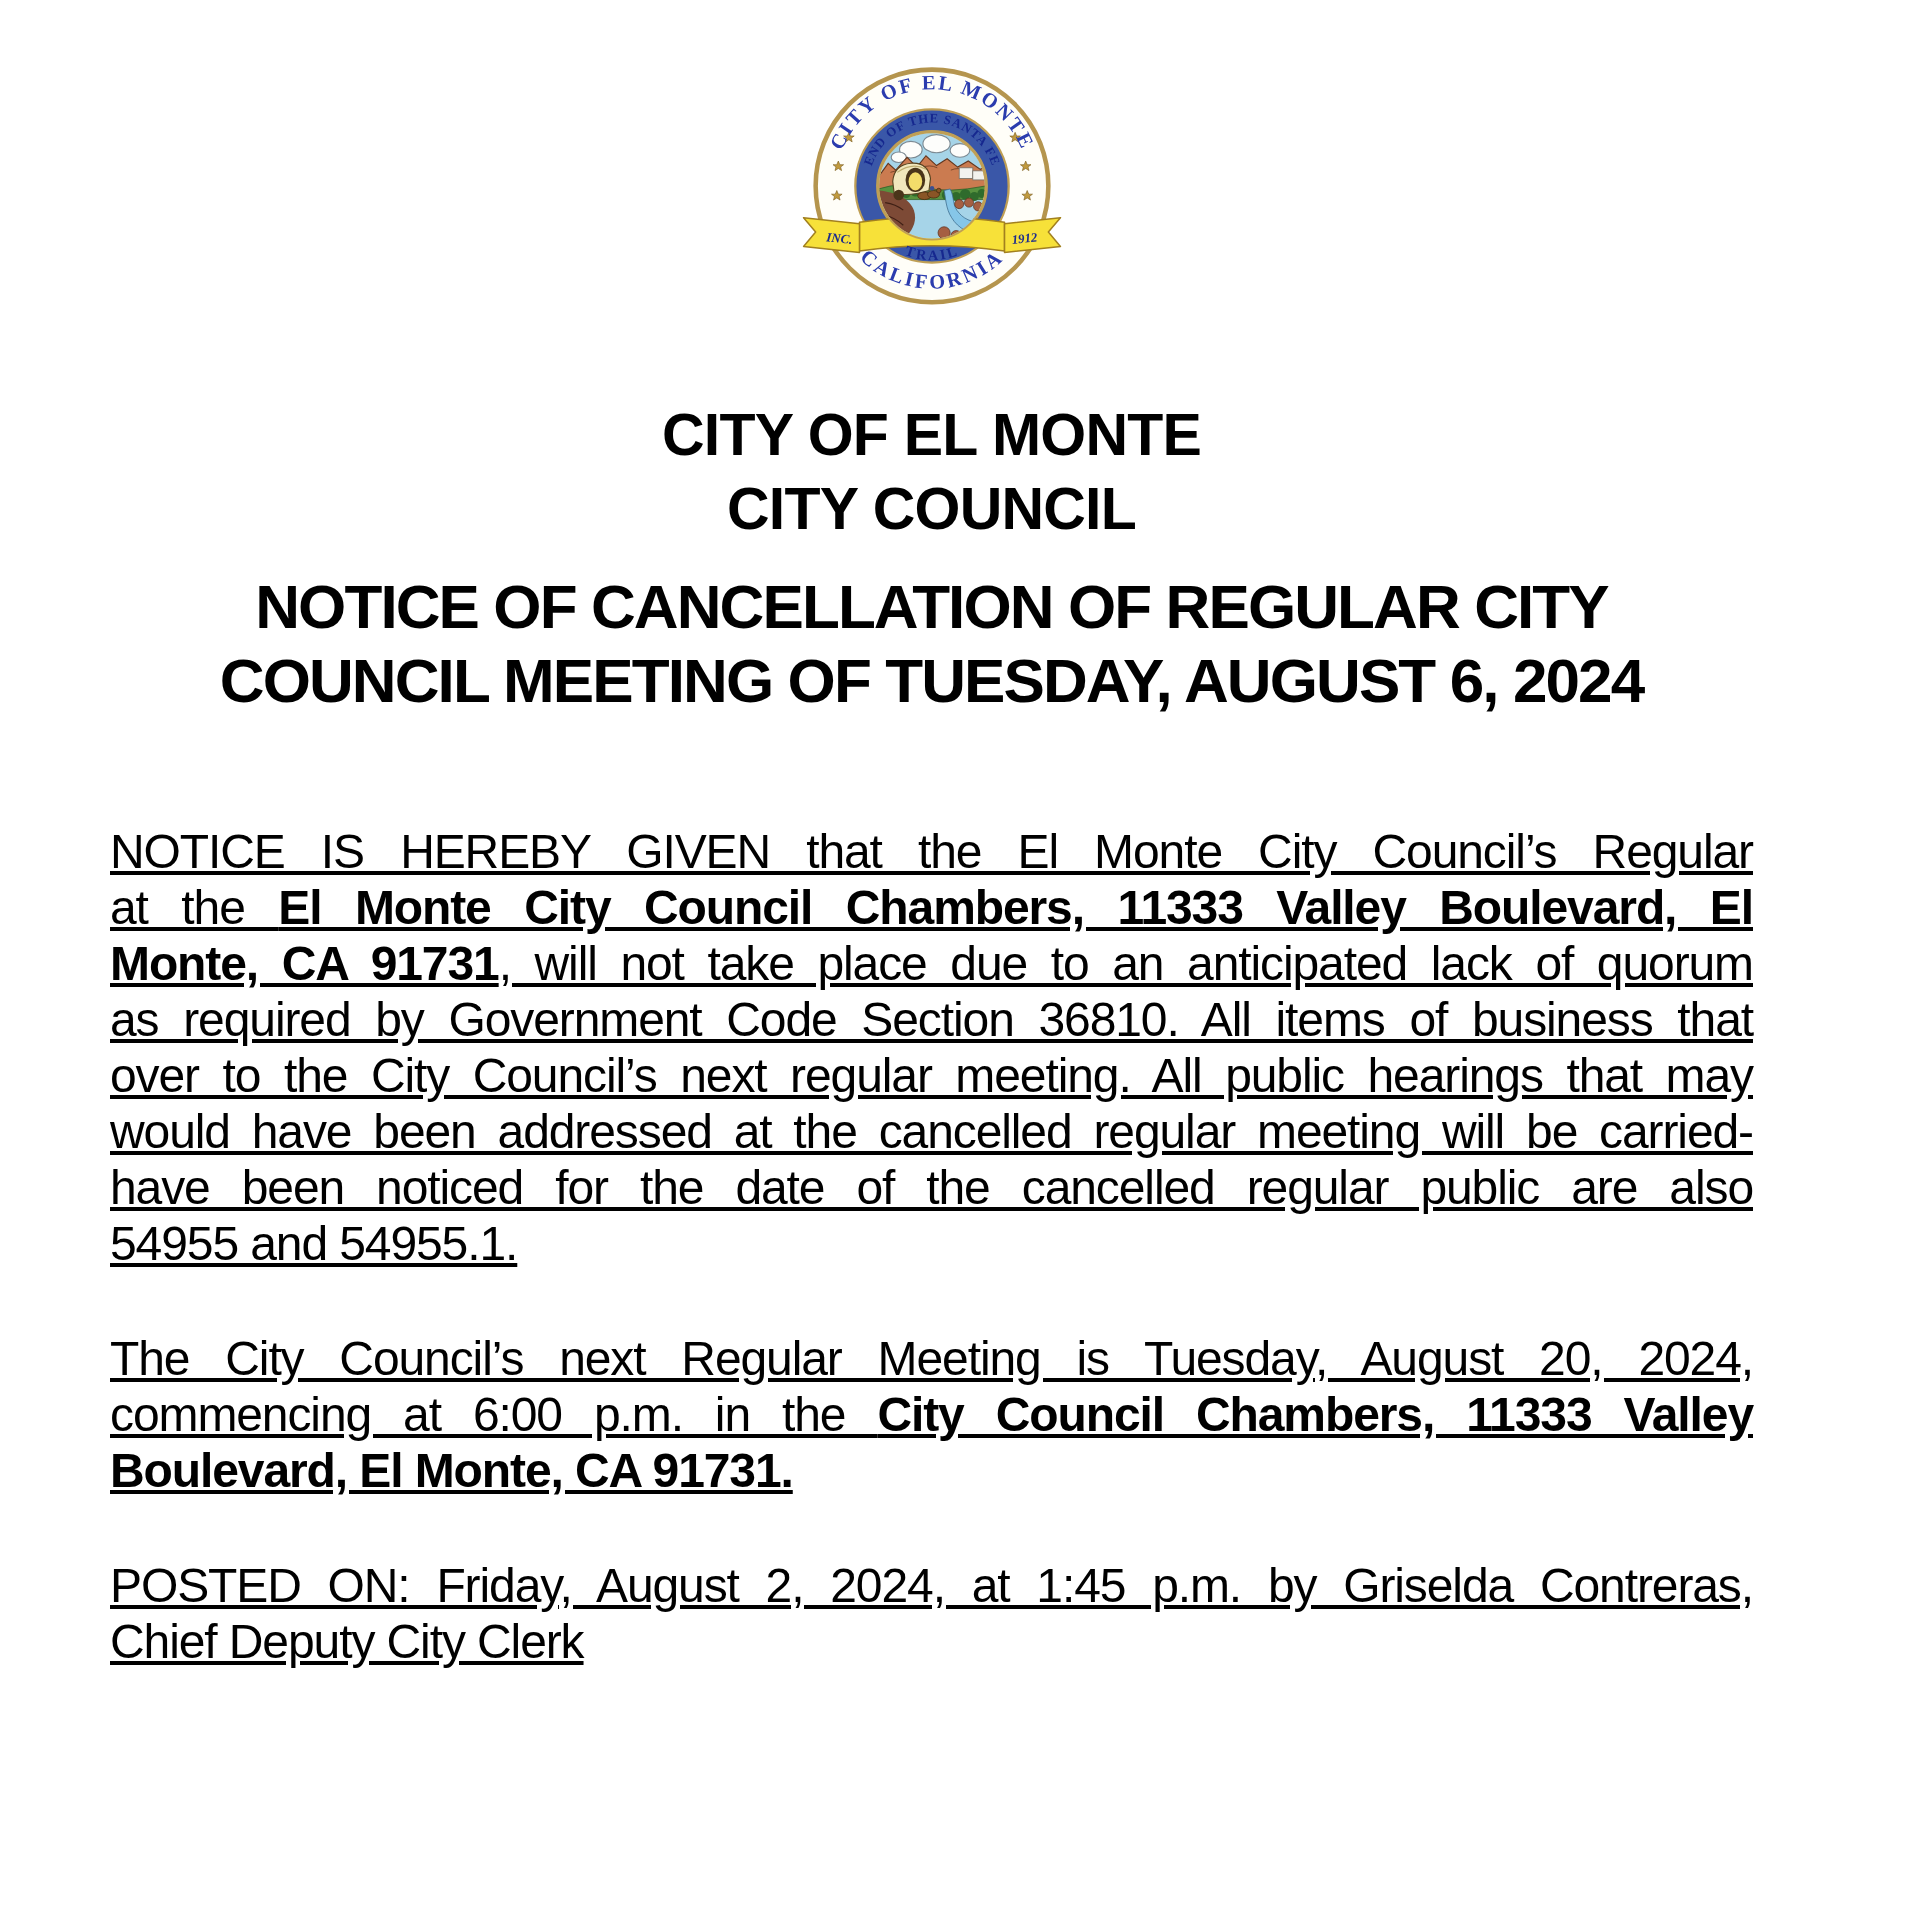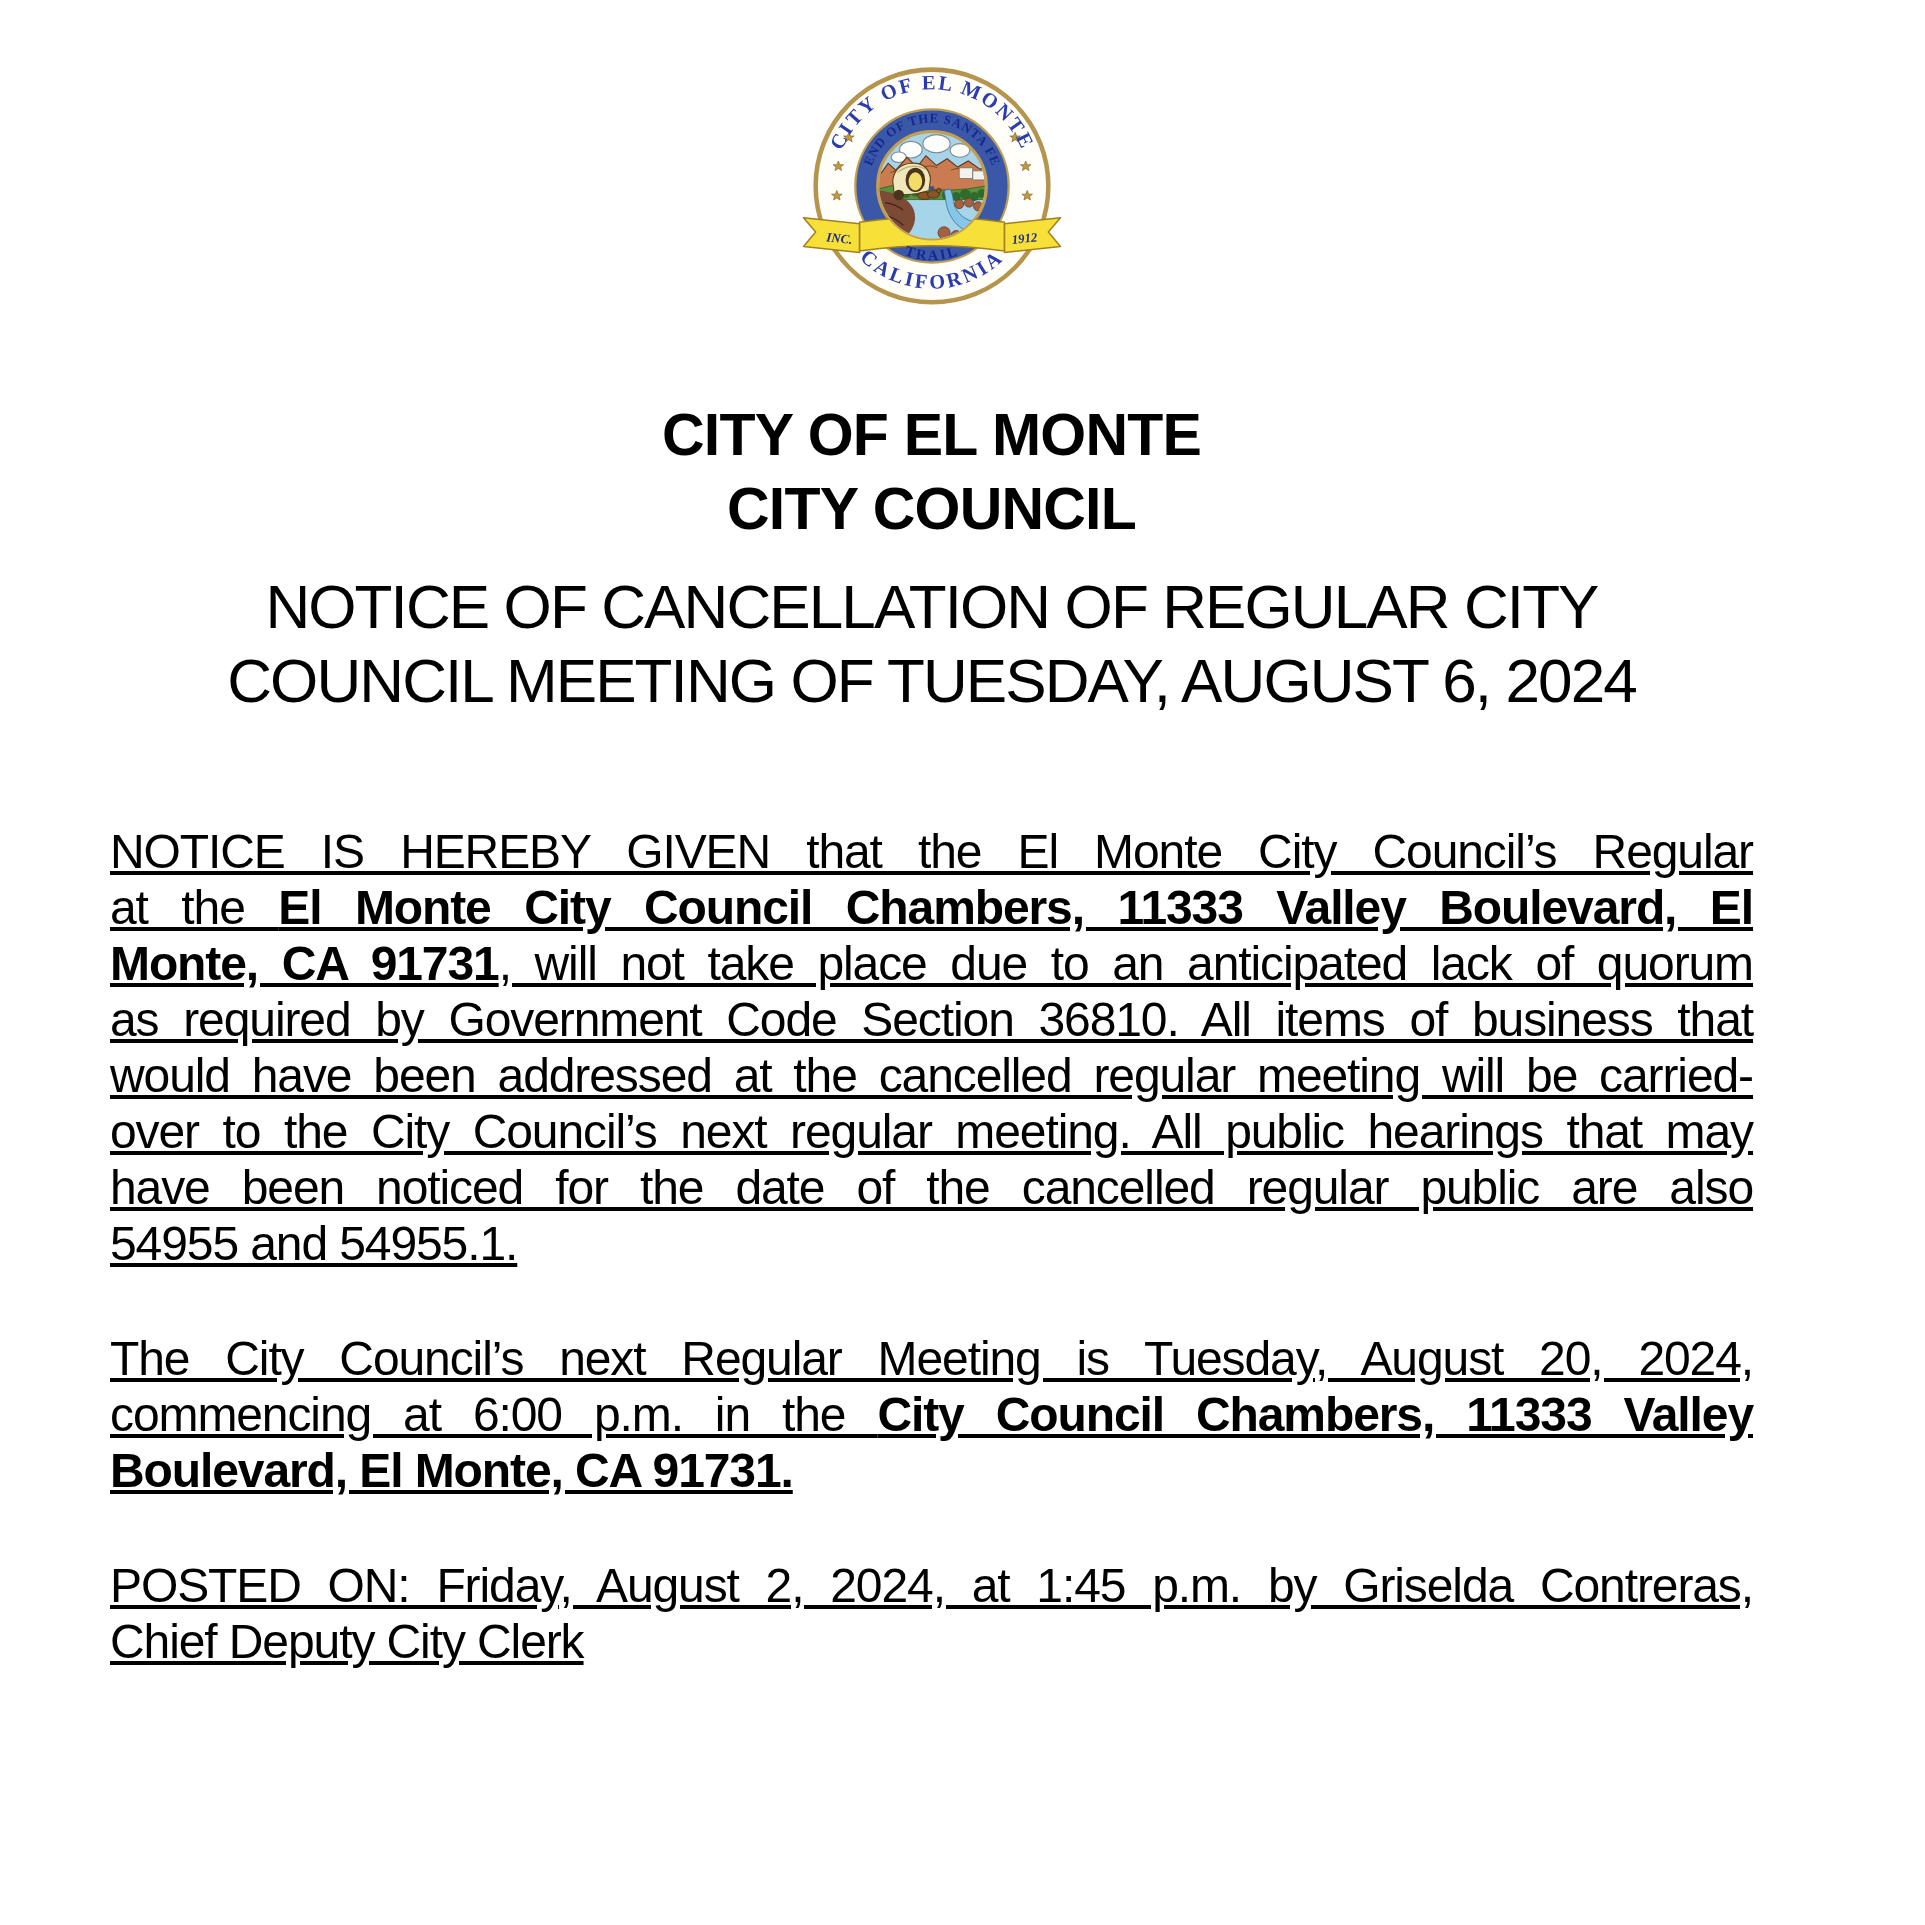--- a/index.html
+++ b/index.html
@@ -25,21 +25,21 @@
     font-size: 59px;
     line-height: 74px;
     font-weight: 700;
     letter-spacing: -0.8px;
     text-align: center;
   }
   .notice-title {
     margin: 24px 0 0 0;
     font-size: 62px;
     line-height: 74px;
-    font-weight: 400;
+    font-weight: 700;
     letter-spacing: -1.9px;
     text-align: center;
   }
   .doc-body {
     margin-top: 106px;
     font-size: 48px;
     line-height: 56px;
     letter-spacing: -1.1px;
     text-decoration: underline;
   }
@@ -178,22 +178,22 @@
     <div>NOTICE OF CANCELLATION OF REGULAR CITY</div>
     <div>COUNCIL MEETING OF TUESDAY, AUGUST 6, 2024</div>
   </div>
 
   <div class="doc-body">
       <div class="para para-notice-body">
         <div class="line"><span>NOTICE IS HEREBY GIVEN that the El Monte City Council’s Regular</span></div>
         <div class="line"><span>at the </span><span class="bold">El Monte City Council Chambers, 11333 Valley Boulevard, El</span></div>
         <div class="line"><span class="bold">Monte, CA 91731</span><span>, will not take place due to an anticipated lack of quorum</span></div>
         <div class="line"><span>as required by Government Code Section 36810. All items of business that</span></div>
+        <div class="line"><span>over to the City Council’s next regular meeting. All public hearings that may</span></div>
         <div class="line"><span>would have been addressed at the cancelled regular meeting will be carried-</span></div>
-        <div class="line"><span>over to the City Council’s next regular meeting. All public hearings that may</span></div>
         <div class="line"><span>have been noticed for the date of the cancelled regular public are also</span></div>
         <div class="line last"><span>54955 and 54955.1.</span></div>
       </div>
       <div class="para para-next-meeting">
         <div class="line"><span>The City Council’s next Regular Meeting  is Tuesday, August 20, 2024,</span></div>
         <div class="line"><span>commencing at 6:00 p.m. in the </span><span class="bold">City Council Chambers, 11333 Valley</span></div>
         <div class="line last"><span class="bold">Boulevard, El Monte, CA 91731.</span></div>
       </div>
       <div class="para para-posted-on">
         <div class="line"><span>POSTED ON: Friday, August 2, 2024, at  1:45 p.m. by Griselda Contreras,</span></div>

